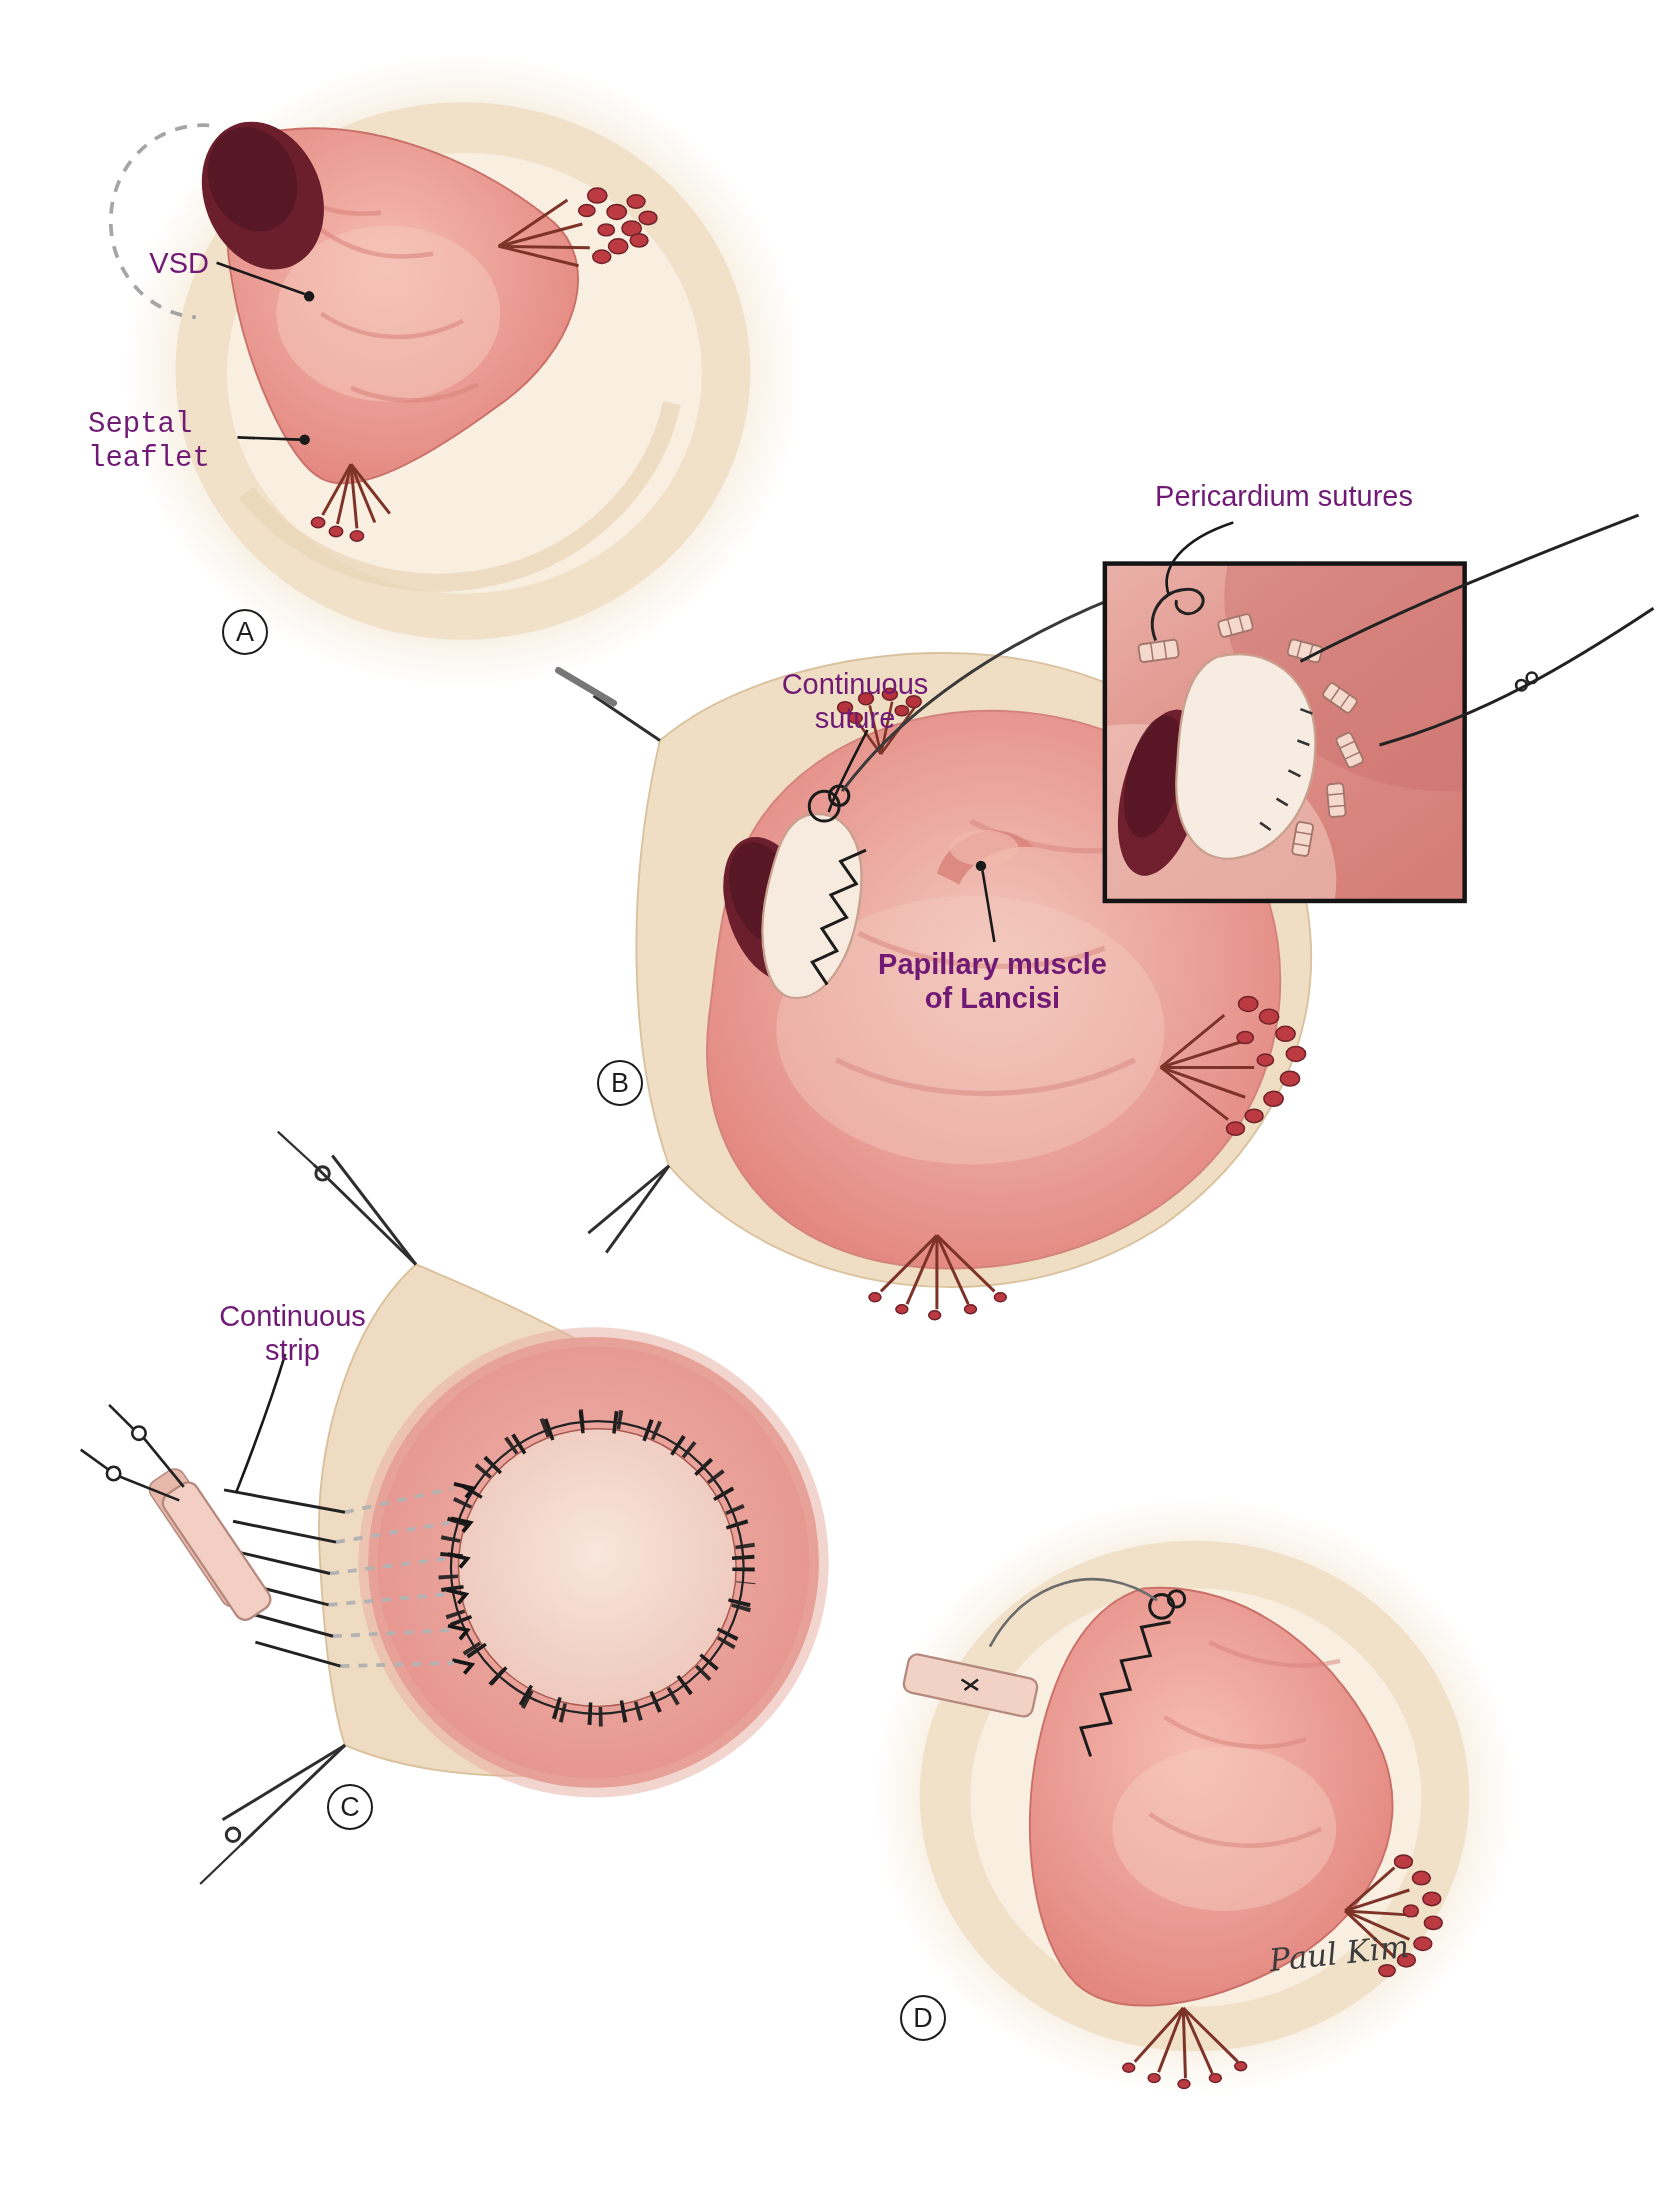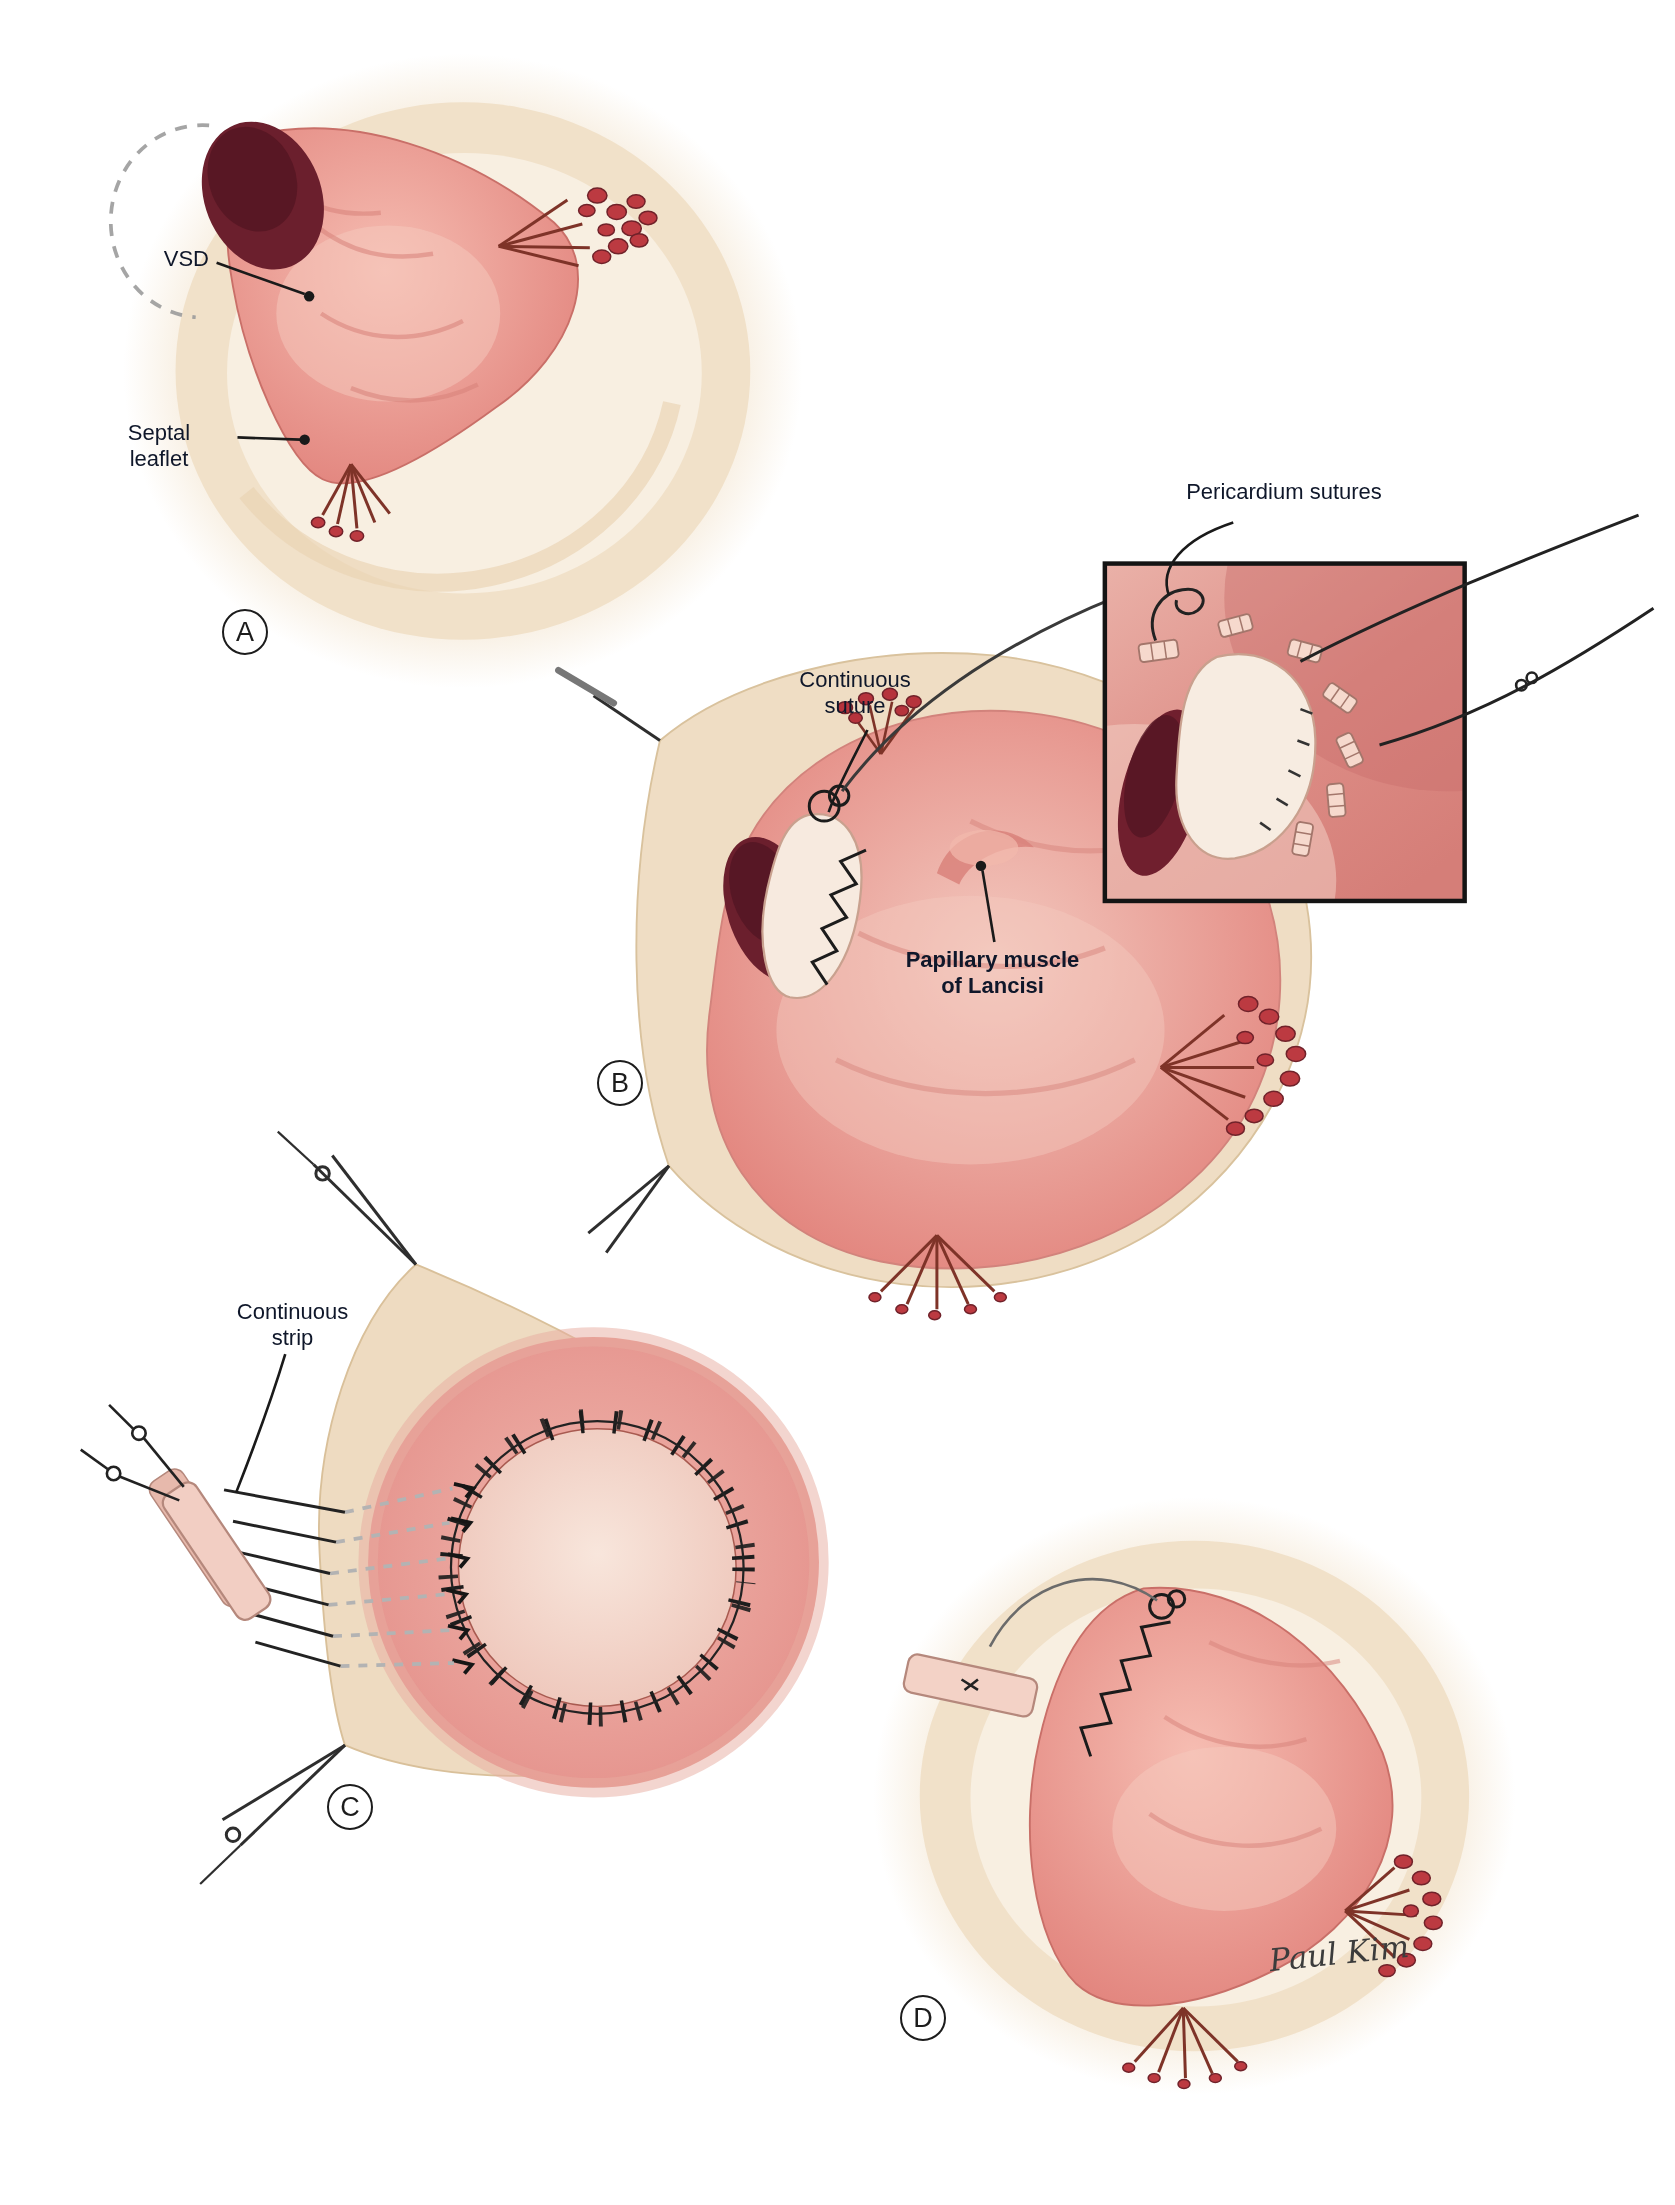--- a/index.html
+++ b/index.html
@@ -1,19 +1,19 @@
 <!DOCTYPE html>
 <html style="font-size:12px"><head>
 <meta charset="utf-8">
 <style>
   html,body{margin:0;padding:0;background:#ffffff;}
   .page{position:relative;width:1676px;height:2205px;background:#ffffff;overflow:hidden;
         font-family:"Liberation Sans", sans-serif;color:#1a1a1a;}
   svg.art{position:absolute;left:0;top:0;width:1676px;height:2205px;}
-  .label{position:absolute;font-size:22px;line-height:1.18;white-space:pre-line;color:#0f172a;}
+  .label{position:absolute;font-size:29px;line-height:1.18;white-space:pre-line;color:#701a75;}
   .panel-letter{position:absolute;width:42px;height:42px;border:2.2px solid #1c1c1c;border-radius:50%;
         display:flex;align-items:center;justify-content:center;font-size:27px;color:#1c1c1c;background:transparent;}
   .signature{position:absolute;left:1269px;top:1935px;font-family:"DejaVu Serif", serif;
         font-style:italic;font-size:31px;color:#3c3c3c;transform:rotate(-6deg);}
 </style>
 </head>
 <body>
 
 <div class="page">
 
@@ -407,21 +407,21 @@
       <path d="M 1652 700 C 1585 722 1552 760 1566 798"></path>
       <path d="M 1162 978 C 1140 1022 1120 1058 1110 1088"></path>
       <path d="M 1332 1262 L 1316 1166"></path>
       <circle cx="1314" cy="1160" r="7" fill="#1a1a1a" stroke="none"></circle>
       <path d="M 382 1814 C 362 1880 338 1944 316 2000"></path>
     </g>
   </svg>
 
   <div class="label" style="left:112px;top:246px;width:97px;text-align:right;">VSD</div>
 
-  <div class="label" style="left:88px;top:420px;width:142px;text-align:center;">Septal
+  <div class="label" style="left:88px;top:408px;width:142px;font-family:Liberation Mono, monospace;">Septal
 leaflet</div>
 
   <div class="label" style="left:1105px;top:479px;width:358px;text-align:center;">Pericardium sutures</div>
 
   <div class="label" style="left:758px;top:667px;width:194px;text-align:center;">Continuous
 suture</div>
 
   <div class="label" style="left:873px;top:947px;width:239px;text-align:center;font-weight:bold;">Papillary muscle
 of Lancisi</div>
 

